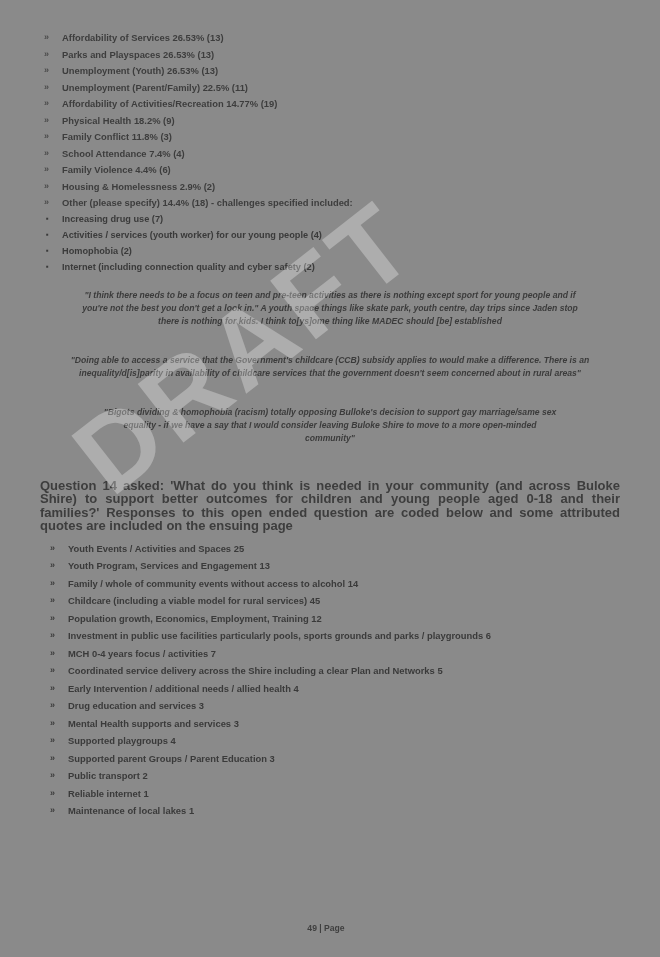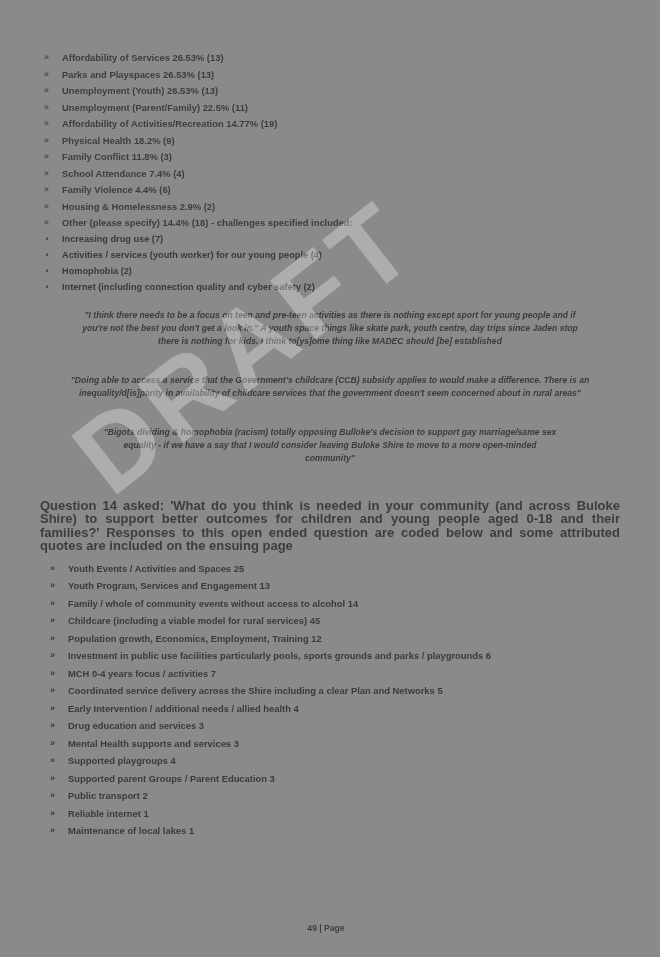--- a/index.html
+++ b/index.html
@@ -11,21 +11,21 @@
     width: 660px;
     height: 957px;
     position: relative;
     overflow: hidden;
     font-family: "Liberation Sans", sans-serif;
     color: #3a3a3a;
   }
   .page {
     position: absolute;
     inset: 0;
-    padding: 52px 40px 0 40px;
+    padding: 32px 40px 0 40px;
     box-sizing: border-box;
   }
   
   .watermark {
     position: absolute;
     left: 0;
     top: 0;
     width: 660px;
     height: 957px;
     pointer-events: none;

